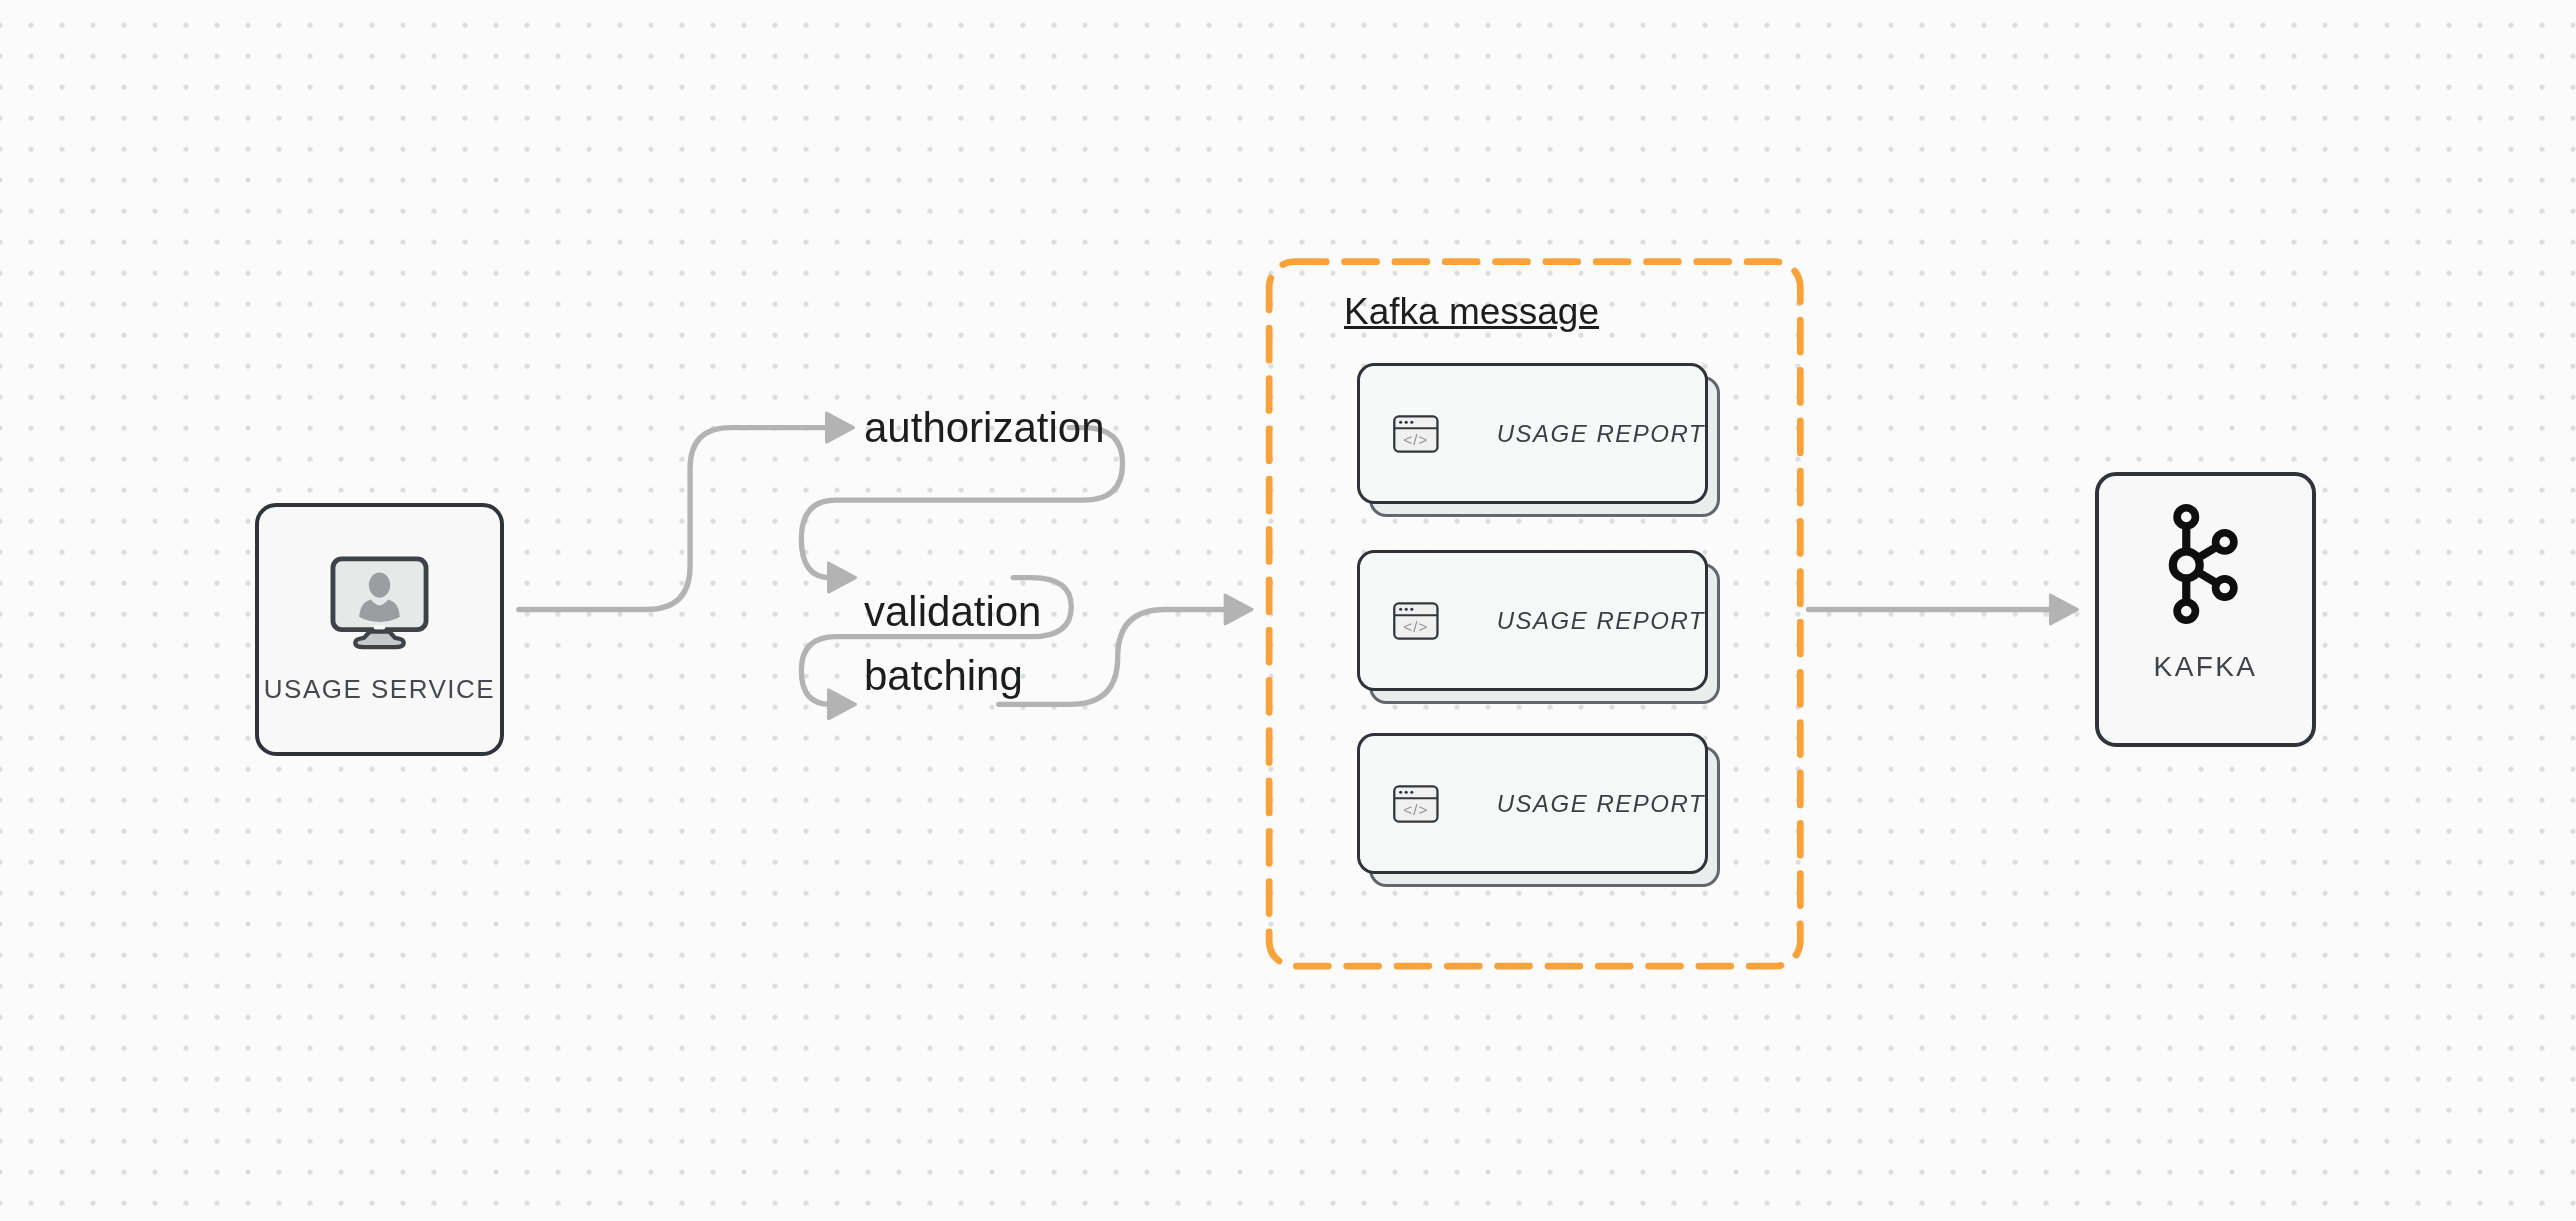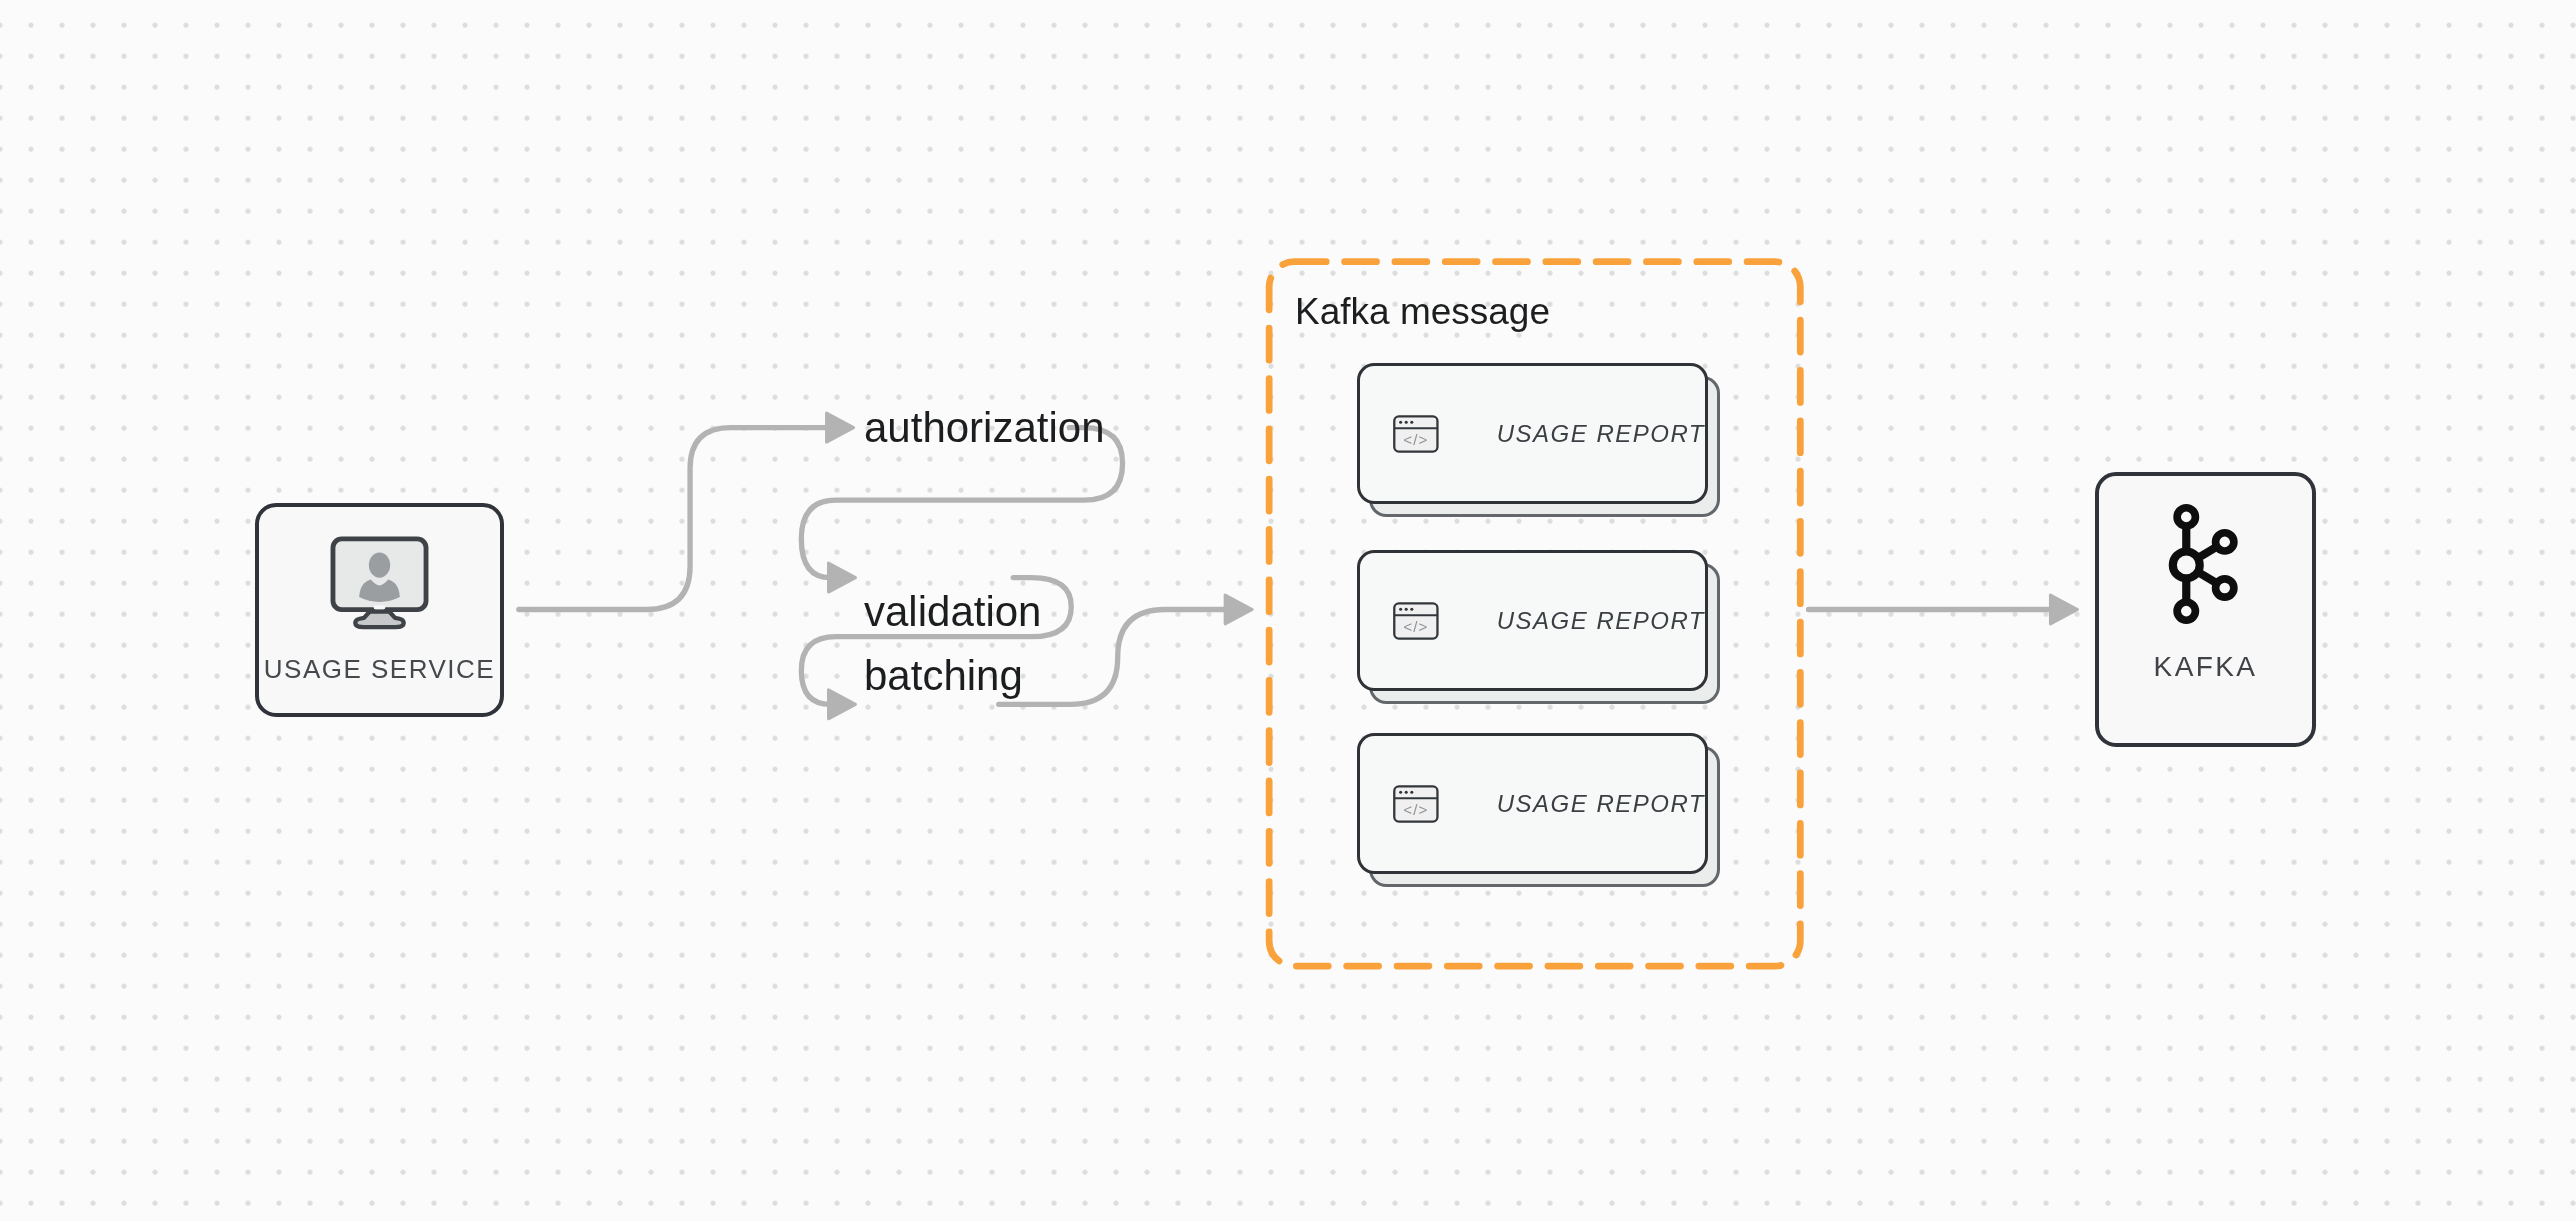--- a/index.html
+++ b/index.html
@@ -29,21 +29,21 @@
     background: #f7f8f7;
     border: 4.8px solid #30343a;
     border-radius: 21px;
     display: flex;
     flex-direction: column;
     align-items: center;
     justify-content: center;
   }
   .node-usage {
     left: 255px; top: 503px;
-    width: 249px; height: 214px;
+    width: 249px; height: 253px;
     gap: 24px;
     text-align: right;
   }
   .node-kafka {
     left: 2095px; top: 472px;
     width: 221px; height: 275px;
     gap: 25px;
     padding-bottom: 34px;
   }
   .node-label {
@@ -60,26 +60,27 @@
     transform: translateY(-50%);
     font-size: 42px;
     font-weight: 500;
     color: #1c1d1f;
     white-space: nowrap;
   }
 
   
   .group-title {
     position: absolute;
-    left: 1295px; top: 312px;
+    left: 1344px; top: 312px;
     transform: translateY(-50%);
     font-size: 37px;
     font-weight: 500;
     color: #1d1e20;
     white-space: nowrap;
+    text-decoration: underline;
   }
 
   
   .card {
     position: absolute;
     left: 1357px;
     width: 351px; height: 141px;
   }
   .card-back {
     position: absolute;

